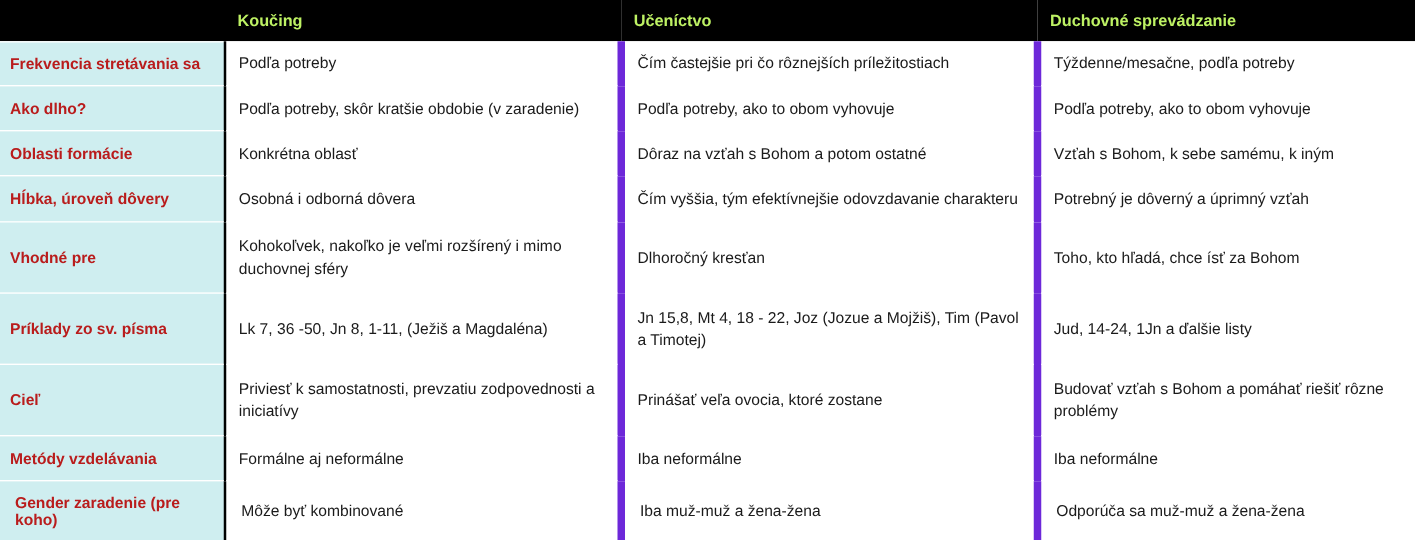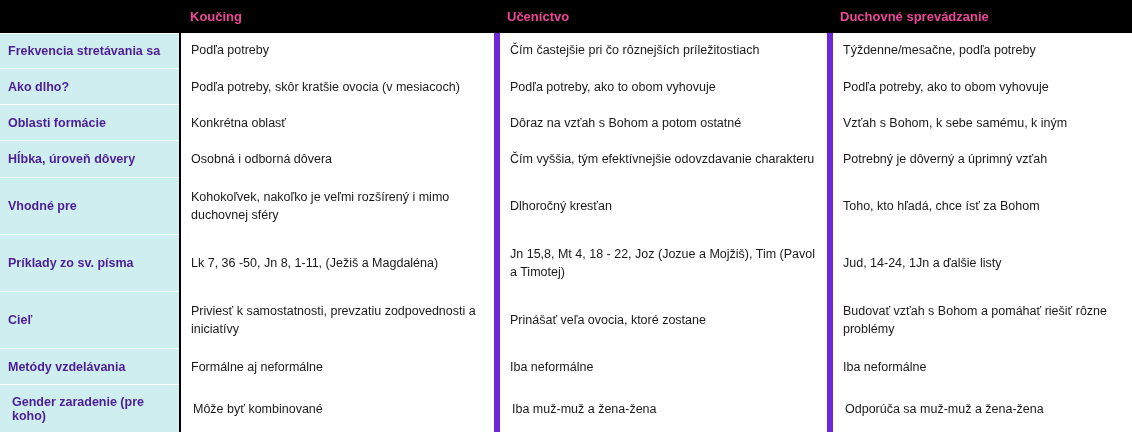--- a/index.html
+++ b/index.html
@@ -19,35 +19,35 @@
     width: 1132px;
     height: 432px;
   }
   table.comparison col.c0 { width: 180px; }
   table.comparison col.c1 { width: 317px; }
   table.comparison col.c2 { width: 333px; }
   table.comparison col.c3 { width: 302px; }
 
   thead th {
     background: #000000;
-    color: #ec4899;
+    color: #bef264;
     font-size: 13px;
     font-weight: bold;
     text-align: left;
     padding: 9px 8px 9px 10px;
     border: none;
     vertical-align: middle;
     height: 14px;
   }
   thead th.corner {
     background: #000000;
   }
   tbody th.rowhead {
     background: #cfeef0;
-    color: #4c1d95;
+    color: #b91c1c;
     font-size: 12.5px;
     font-weight: bold;
     text-align: left;
     vertical-align: middle;
     padding: 6px 6px 6px 8px;
     border-top: 1px solid #ffffff;
     border-bottom: 1px solid #ffffff;
     border-right: 2px solid #000000;
     border-left: none;
   }
@@ -90,21 +90,21 @@
   </thead>
   <tbody>
     <tr>
       <th class="rowhead">Frekvencia stretávania sa</th>
       <td>Podľa potreby</td>
       <td>Čím častejšie pri čo rôznejších príležitostiach</td>
       <td class="last">Týždenne/mesačne, podľa potreby</td>
     </tr>
     <tr>
       <th class="rowhead">Ako dlho?</th>
-      <td>Podľa potreby, skôr kratšie ovocia (v mesiacoch)</td>
+      <td>Podľa potreby, skôr kratšie obdobie (v zaradenie)</td>
       <td>Podľa potreby, ako to obom vyhovuje</td>
       <td class="last">Podľa potreby, ako to obom vyhovuje</td>
     </tr>
     <tr>
       <th class="rowhead">Oblasti formácie</th>
       <td>Konkrétna oblasť</td>
       <td>Dôraz na vzťah s Bohom a potom ostatné</td>
       <td class="last">Vzťah s Bohom, k sebe samému, k iným</td>
     </tr>
     <tr>

